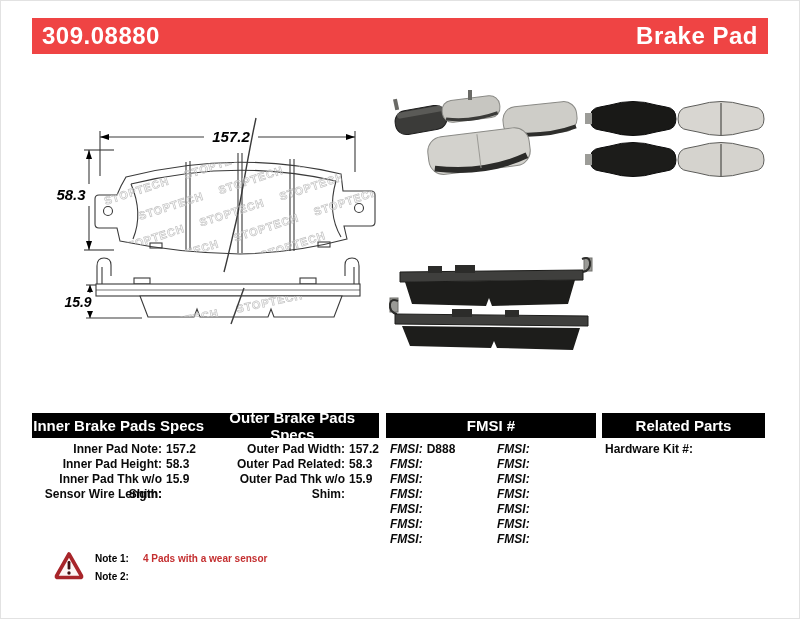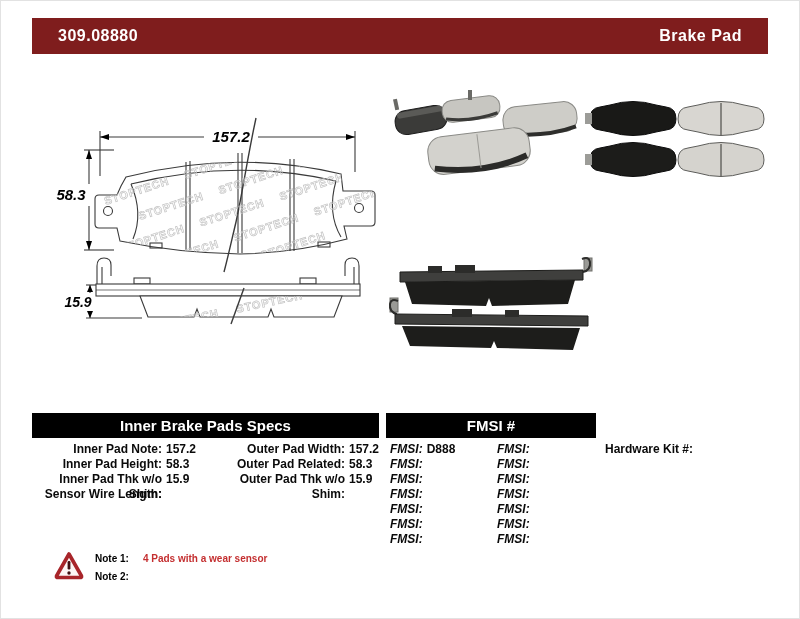--- a/index.html
+++ b/index.html
@@ -4,23 +4,23 @@
 <style>
   html,body{margin:0;padding:0;background:#fff;}
   #page{
     position:relative;width:800px;height:619px;background:#ffffff;
     font-family:"Liberation Sans", sans-serif;overflow:hidden;
     box-shadow:inset 0 0 0 1px #e2e2e2;
   }
   
   .header-bar{
     position:absolute;left:32px;top:18px;width:736px;height:36px;
-    background:#7f1d1d;color:#fff;display:flex;justify-content:space-between;
-    align-items:center;padding:0 26px;box-sizing:border-box;
-    font-size:16px;font-weight:bold;letter-spacing:0.5px;
+    background:#ef4444;color:#fff;display:flex;justify-content:space-between;
+    align-items:center;padding:0 10px;box-sizing:border-box;
+    font-size:24px;font-weight:bold;letter-spacing:0.5px;
   }
   
   .thead{
     position:absolute;top:413px;height:25px;background:#000;color:#fff;
     font-size:15px;font-weight:bold;display:flex;align-items:center;
     justify-content:center;box-sizing:border-box;
   }
   .thead.bar1{left:32px;width:347px;}
   .thead.bar1 span{flex:1;text-align:center;}
   .thead.bar2{left:386px;width:210px;}
@@ -220,22 +220,24 @@
         <path d="M 395,314 L 588,316 L 588,326 L 395,324 Z" fill="#3f3f3d" stroke="#1d1d1b"></path>
         <rect x="452" y="309" width="20" height="8" fill="#2c2c2a"></rect>
         <rect x="505" y="310" width="14" height="7" fill="#2c2c2a"></rect>
         <path d="M 402,326 L 580,328 L 573,350 L 497,348 L 494,341 L 491,348 L 410,346 Z" fill="#1d1d1b"></path>
       </g>
     </g>
   </svg>
 
   <div class="thead bar1">
     <span>Inner Brake Pads Specs</span>
+    <span>Outer Brake Pads Specs</span>
   </div>
   <div class="thead bar2">FMSI #</div>
+  <div class="thead bar3">Related Parts</div>
 
   <div class="spec-col inner-col">
     <div class="spec-row">
         <span class="lbl">Inner Pad Note:</span>
         <span class="val">157.2</span>
       </div>
     <div class="spec-row">
         <span class="lbl">Inner Pad Height:</span>
         <span class="val">58.3</span>
       </div>

